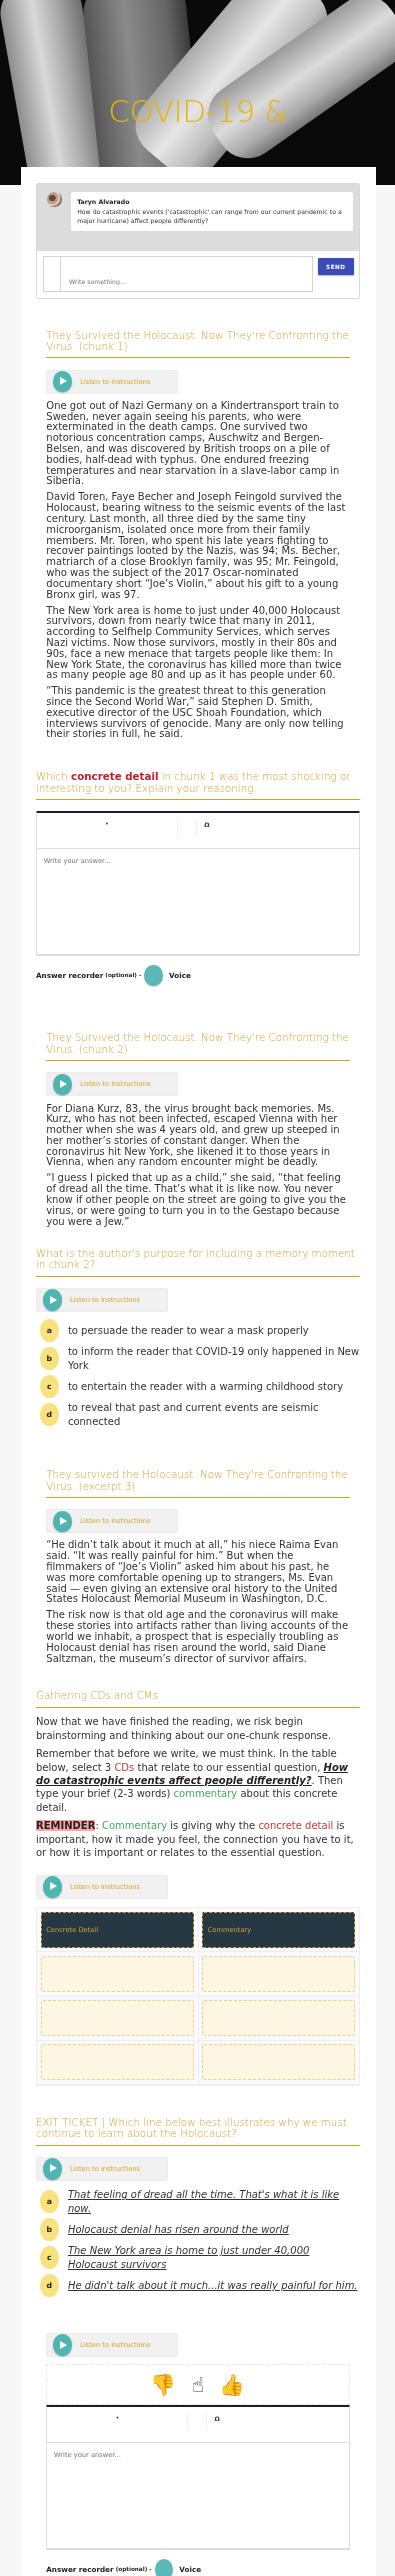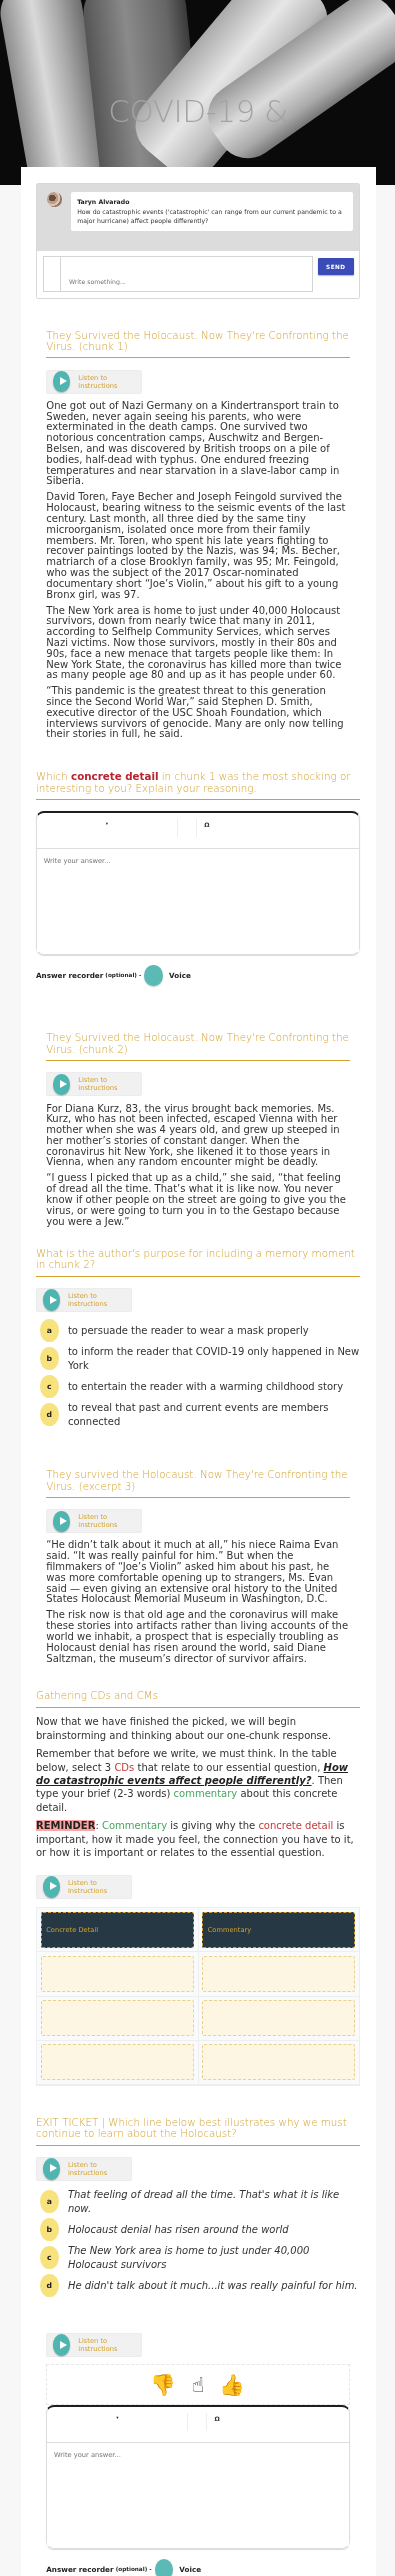--- a/index.html
+++ b/index.html
@@ -3,55 +3,55 @@
 <meta charset="utf-8">
 <style>
   * { box-sizing: border-box; margin: 0; padding: 0; }
   html, body { width: 396px; background: #f7f7f7; font-family: "DejaVu Sans", sans-serif; color: #333; }
   .hero { position: relative; width: 396px; height: 185px; background: #0a0a0a; overflow: hidden; }
   .hero .arm { position: absolute; background: linear-gradient(90deg, #8c8c8c, #d9d9d9 40%, #a8a8a8 70%, #6e6e6e); border-radius: 31px; }
   .hero .arm1 { left: 15.5px; top: -20.6px; width: 82px; height: 242px; transform: rotate(-10deg); }
   .hero .arm2 { left: 93px; top: -20.6px; width: 103px; height: 247px; transform: rotate(-6deg); background: linear-gradient(90deg, #555, #8a8a8a 40%, #666 80%, #3a3a3a); }
   .hero .arm3 { left: 185px; top: -41px; width: 93px; height: 227px; transform: rotate(40deg); background: linear-gradient(90deg, #aaa, #e6e6e6 45%, #bbb 80%, #888); }
   .hero .arm4 { left: 268px; top: -31px; width: 77px; height: 216px; transform: rotate(55deg); background: linear-gradient(90deg, #999, #dcdcdc 45%, #aaa 80%, #777); }
-  .hero-title { position: absolute; left: 0; right: 0; top: 95px; text-align: center; color: #a3a3a3; font-family: "DejaVu Sans", sans-serif; font-weight: 200; font-size: 31px; line-height: 33px; letter-spacing: -0.5px; }
+  .hero-title { position: absolute; left: 0; right: 0; top: 95px; text-align: center; color: #eab308; font-family: "DejaVu Sans", sans-serif; font-weight: 200; font-size: 31px; line-height: 33px; letter-spacing: -0.5px; }
   .sheet { position: relative; width: 355px; margin: -18px auto 0; background: #fff; padding: 15.5px 15.5px 20.6px; }
   .discussion { border: 0.5px solid #d8d8d8; border-radius: 2.1px; overflow: hidden; margin: 0 0 0 0; }
   .discussion-top { background: #dcdcdc; padding: 8.8px 6.2px 20.6px 10.3px; display: flex; gap: 9.3px; }
   .avatar { width: 14.4px; height: 14.4px; border-radius: 50%; flex: 0 0 14.4px; background: radial-gradient(circle at 35% 40%, #6b4b3a 0 25%, #b8a090 26% 45%, #e8c0a8 46% 60%, #8a7a6a 61%); }
   .bubble { flex: 1; background: #fff; border-radius: 2.1px; padding: 5.2px 6.2px; font-size: 6.2px; line-height: 9.3px; }
   .bubble .author { font-weight: bold; color: #222; }
   .bubble .msg { color: #333; }
   .discussion-bottom { display: flex; padding: 5.2px 5.2px 5.2px 6.2px; gap: 5.2px; background: #fff; }
   .compose { flex: 1; height: 36px; border: 0.5px solid #d4d4d4; display: flex; }
   .compose .gutter { width: 16.5px; border-right: 0.5px solid #d4d4d4; }
   .compose input { flex: 1; border: none; outline: none; padding: 17.5px 8.2px 4.1px; font-size: 6.2px; color: #999; font-family: "DejaVu Sans", sans-serif; background: transparent; }
   .send-btn { align-self: flex-start; margin-top: 2.1px; width: 36px; height: 16.5px; background: #3b4bb8; color: #fff; border: none; border-radius: 1px; font-weight: bold; font-size: 5.7px; letter-spacing: 0.5px; box-shadow: 0 1px 1.5px rgba(0,0,0,0.3); font-family: "DejaVu Sans", sans-serif; }
   .section { margin-top: 31px; }
   .section.indent { padding: 0 10.3px; }
   .sec-title { color: #d4a12e; font-weight: 300; font-size: 10.3px; line-height: 11.3px; padding-bottom: 5.2px; border-bottom: 0.5px solid #d4a12e; margin-bottom: 11.3px; }
   .sec-title .hl { color: #b8232f; font-weight: bold; }
-  .listen { display: inline-flex; align-items: center; width: 96px; height: 24px; background: #f1f1f1; border-radius: 1.5px; border: 0.5px solid #ececec; padding-left: 6.2px; gap: 8.2px; margin-bottom: 7.2px; }
+  .listen { display: inline-flex; align-items: center; width: 132px; height: 24px; background: #f1f1f1; border-radius: 1.5px; border: 0.5px solid #ececec; padding-left: 6.2px; gap: 8.2px; margin-bottom: 7.2px; }
   .play { width: 18.5px; height: 21.6px; border-radius: 50%; background: #4fb5b0; box-shadow: 0 1px 1.5px rgba(0,0,0,0.25); position: relative; }
   .play::after { content: ""; position: absolute; left: 6.7px; top: 6.2px; border-left: 7.2px solid #fff; border-top: 4.6px solid transparent; border-bottom: 4.6px solid transparent; }
   .listen-label { color: #d4a12e; font-size: 6.7px; }
   .para { font-size: 10px; line-height: 10.8px; color: #333; margin-bottom: 5.2px; }
-  .editor { border: 0.5px solid #ddd; border-top: 2.6px solid #1e1e1e; border-radius: 8px; box-shadow: 0 0.5px 1px rgba(0,0,0,0.15); }
+  .editor { border: 0.5px solid #ddd; border-top: 2.6px solid #1e1e1e; border-radius: 1px; box-shadow: 0 0.5px 1px rgba(0,0,0,0.15); }
   .toolbar { height: 36px; border-bottom: 1px solid #ddd; display: flex; align-items: flex-start; padding-top: 5.2px; }
   .tb-dd { width: 141px; text-align: center; font-size: 4.6px; padding-top: 2.1px; border-right: 0.5px solid #eee; height: 18.5px; }
   .tb-blank { width: 19px; border-right: 0.5px solid #eee; height: 18.5px; }
   .tb-omega { padding-left: 7.2px; padding-top: 2.1px; font-size: 6.2px; font-weight: bold; }
   .editor textarea { width: 100%; height: 103px; border: none; resize: none; padding: 7.2px 6.7px; font-size: 6.7px; color: #999; font-family: "DejaVu Sans", sans-serif; outline: none; }
   .recorder { display: flex; align-items: center; margin-top: 9.3px; font-weight: bold; font-size: 7.2px; color: #222; }
   .recorder .opt { font-size: 5.7px; margin-left: 2.1px; }
   .rec-dot { width: 18.5px; height: 21.6px; border-radius: 50%; background: #5bbab5; margin: 0 6.2px 0 3.1px; box-shadow: 0 1px 1.5px rgba(0,0,0,0.2); }
   .choice { display: flex; align-items: center; margin-bottom: 3.1px; }
   .choice-badge { width: 18.5px; height: 23px; border-radius: 50%; background: #f7e27e; display: flex; align-items: center; justify-content: center; font-size: 7.7px; font-weight: bold; color: #222; margin: 0 9.3px 0 4.1px; flex: 0 0 18.5px; }
   .choice-text { font-size: 10px; line-height: 13.4px; color: #333; }
-  .choice-text.it { font-style: italic; }
+  .choice-text.it { font-style: italic; text-decoration: underline; }
   .red { color: #c23b3b; }
   .green { color: #4aa563; }
   .eq { font-weight: bold; font-style: italic; text-decoration: underline; color: #222; }
   .reminder { background: #fca5a5; font-weight: bold; color: #222; }
   .cd-table { width: 100%; border: 0.5px solid #eee; margin-top: 1px; }
   .cd-row { display: flex; border-bottom: 0.5px solid #eee; background: #f9fafc; }
   .cd-cell { flex: 1; padding: 3.6px; }
   .cd-cell + .cd-cell { border-left: 0.5px solid #eee; }
   .cd-head { height: 36px; background: #263843; border: 1px dashed #d4a12e; border-radius: 2.1px; display: flex; align-items: center; padding-left: 4.6px; color: #d4a12e; font-size: 6.7px; }
   .cd-slot { height: 36px; background: #fdf6e3; border: 1px dashed #ead08a; border-radius: 2.1px; }
@@ -144,37 +144,37 @@
     <div class="choice">
         <div class="choice-badge">b</div>
         <div class="choice-text">to inform the reader that COVID-19 only happened in New York</div>
       </div>
     <div class="choice">
         <div class="choice-badge">c</div>
         <div class="choice-text">to entertain the reader with a warming childhood story</div>
       </div>
     <div class="choice">
         <div class="choice-badge">d</div>
-        <div class="choice-text">to reveal that past and current events are members connected</div>
+        <div class="choice-text">to reveal that past and current events are seismic connected</div>
       </div>
   </div>
 
   <div class="section indent" style="margin-top:41px">
     <div class="sec-title">They survived the Holocaust. Now They're Confronting the Virus. (excerpt 3)</div>
     <div class="listen">
       <div class="play"></div>
       <span class="listen-label">Listen to instructions</span>
     </div>
     <p class="para">“He didn’t talk about it much at all,” his niece Raima Evan said. “It was really painful for him.” But when the filmmakers of “Joe’s Violin” asked him about his past, he was more comfortable opening up to strangers, Ms. Evan said — even giving an extensive oral history to the United States Holocaust Memorial Museum in Washington, D.C.</p>
     <p class="para">The risk now is that old age and the coronavirus will make these stories into artifacts rather than living accounts of the world we inhabit, a prospect that is especially troubling as Holocaust denial has risen around the world, said Diane Saltzman, the museum’s director of survivor affairs.</p>
   </div>
 
   <div class="section" style="margin-top:26px">
     <div class="sec-title" style="margin-bottom:7.2px">Gathering CDs and CMs</div>
-    <p class="para" style="line-height:13.4px">Now that we have finished the picked, we will begin brainstorming and thinking about our one-chunk response.</p>
+    <p class="para" style="line-height:13.4px">Now that we have finished the reading, we risk begin brainstorming and thinking about our one-chunk response.</p>
     <p class="para" style="line-height:13.4px"><span>Remember that before we write, we must think. In the table below, select 3 </span><span class="red">CDs</span><span> that relate to our essential question, </span><span class="eq">How do catastrophic events affect people differently?</span><span>. Then type your brief (2-3 words) </span><span class="green">commentary</span><span> about this concrete detail.</span></p>
     <p class="para" style="line-height:13.4px; margin-bottom:15.5px"><span class="reminder">REMINDER</span><span>: </span><span class="green">Commentary</span><span> is giving why the </span><span class="red">concrete detail</span><span> is important, how it made you feel, the connection you have to it, or how it is important or relates to the essential question.</span></p>
     <div class="listen">
       <div class="play"></div>
       <span class="listen-label">Listen to instructions</span>
     </div>
     <div class="cd-table">
       <div class="cd-row">
         <div class="cd-cell">
             <div class="cd-head">Concrete Detail</div>

